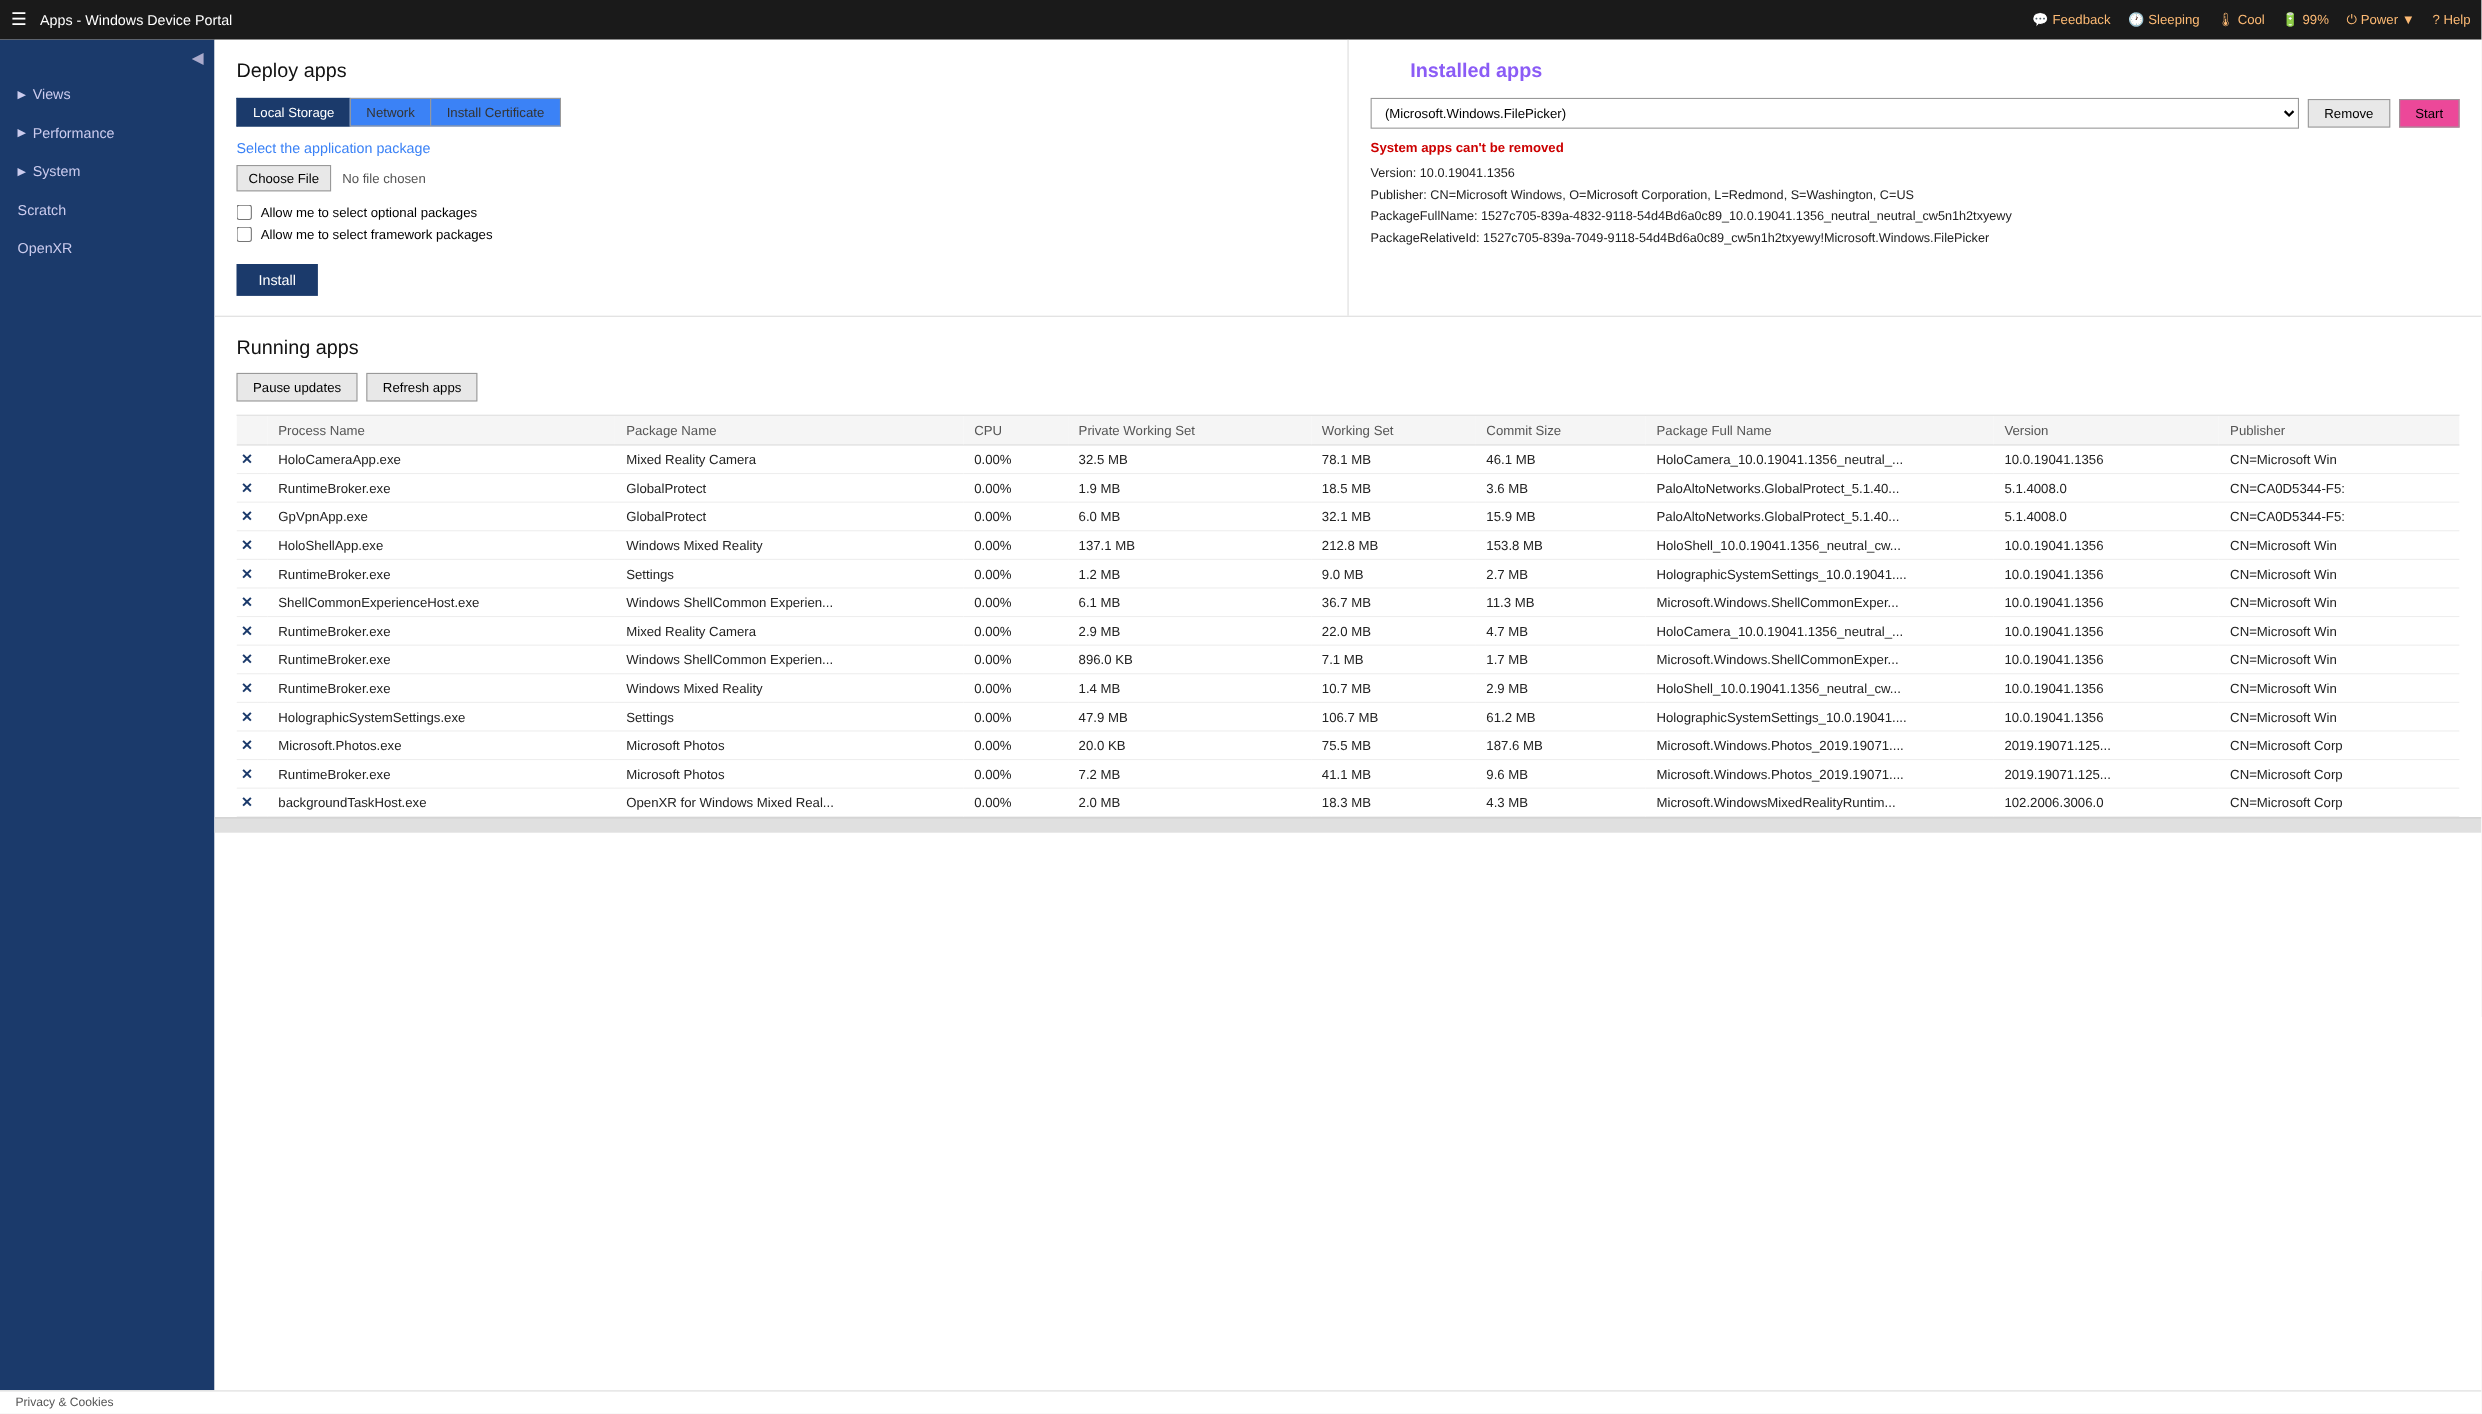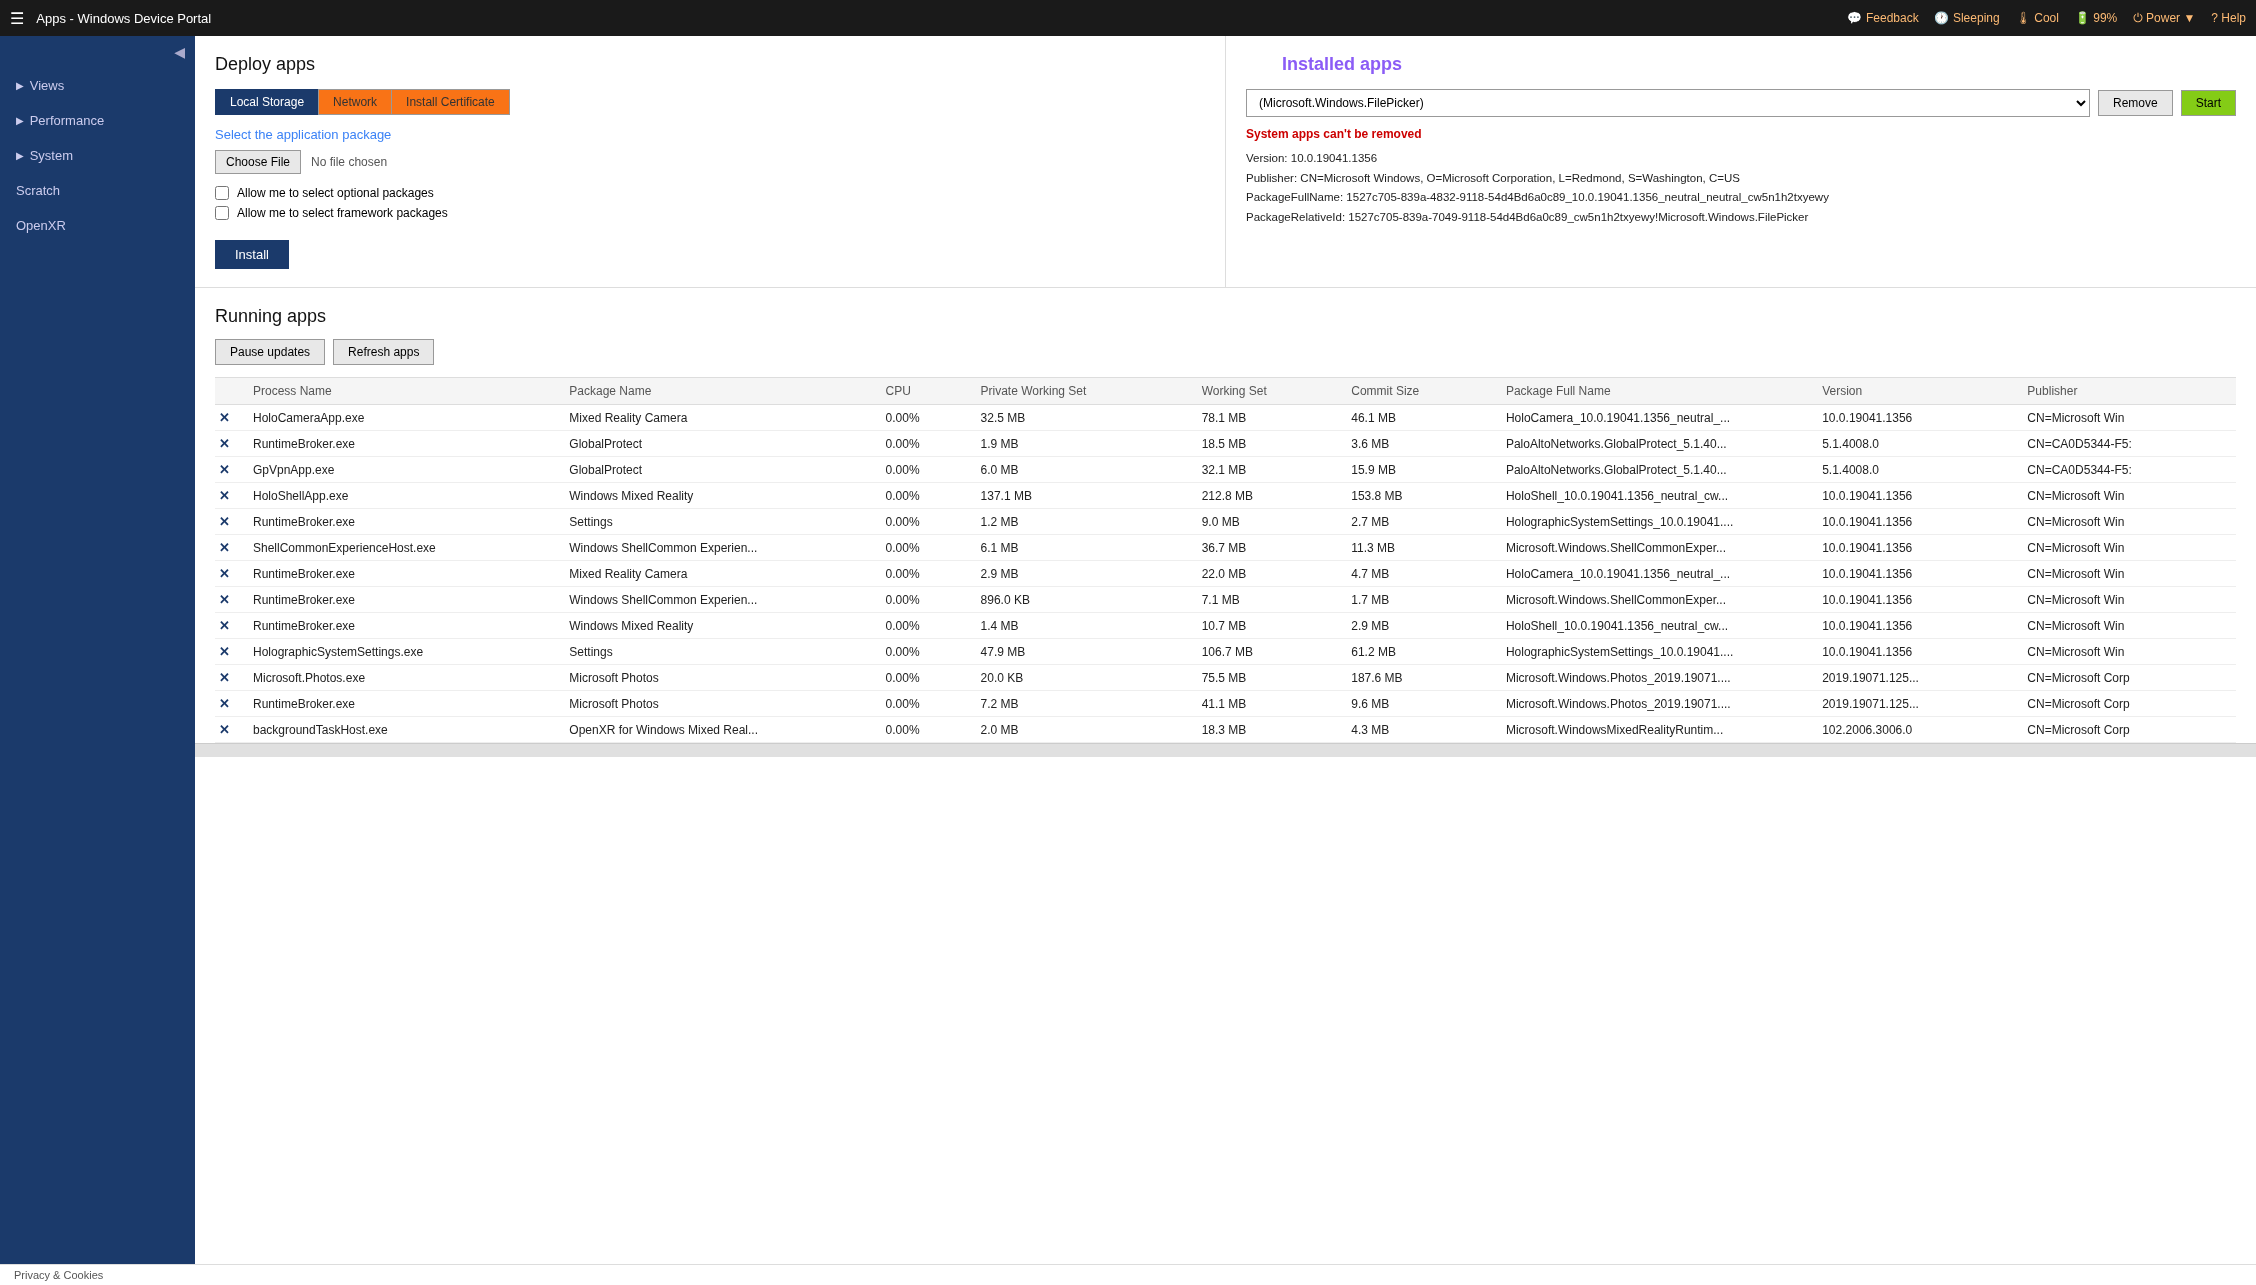--- a/index.html
+++ b/index.html
@@ -70,21 +70,21 @@
       flex: 1;
       padding: 18px 20px;
       border-right: 1px solid #ddd;
     }
     #deploy-panel h2 { font-size: 18px; font-weight: 400; margin-bottom: 14px; color: #111; }
 
     .tab-bar { display: flex; margin-bottom: 12px; }
     .tab-btn {
       padding: 5px 14px;
       border: 1px solid #999;
-      background: #f97316;
+      background: #3b82f6;
       cursor: pointer;
       font-size: 12px;
       color: #333;
     }
     .tab-btn:not(:last-child) { border-right: none; }
     .tab-btn.active { background: #1b3a6b; color: #fff; border-color: #1b3a6b; }
 
     .deploy-label { font-size: 13px; margin-bottom: 8px; color: #3b82f6; }
     .file-row { display: flex; align-items: center; gap: 10px; margin-bottom: 12px; }
     .choose-file-btn {
@@ -127,21 +127,21 @@
     }
     .remove-btn {
       padding: 5px 14px;
       background: #e8e8e8;
       border: 1px solid #999;
       font-size: 12px;
       cursor: pointer;
     }
     .start-btn {
       padding: 5px 14px;
-      background: #84cc16;
+      background: #ec4899;
       border: 1px solid #999;
       font-size: 12px;
       cursor: pointer;
     }
 
     .sys-warning { color: #c00; font-size: 12px; margin-bottom: 8px; font-weight: 600; }
     .app-info { font-size: 11.5px; color: #222; line-height: 1.7; }
 
     
     #running-section { padding: 18px 20px 0; }

